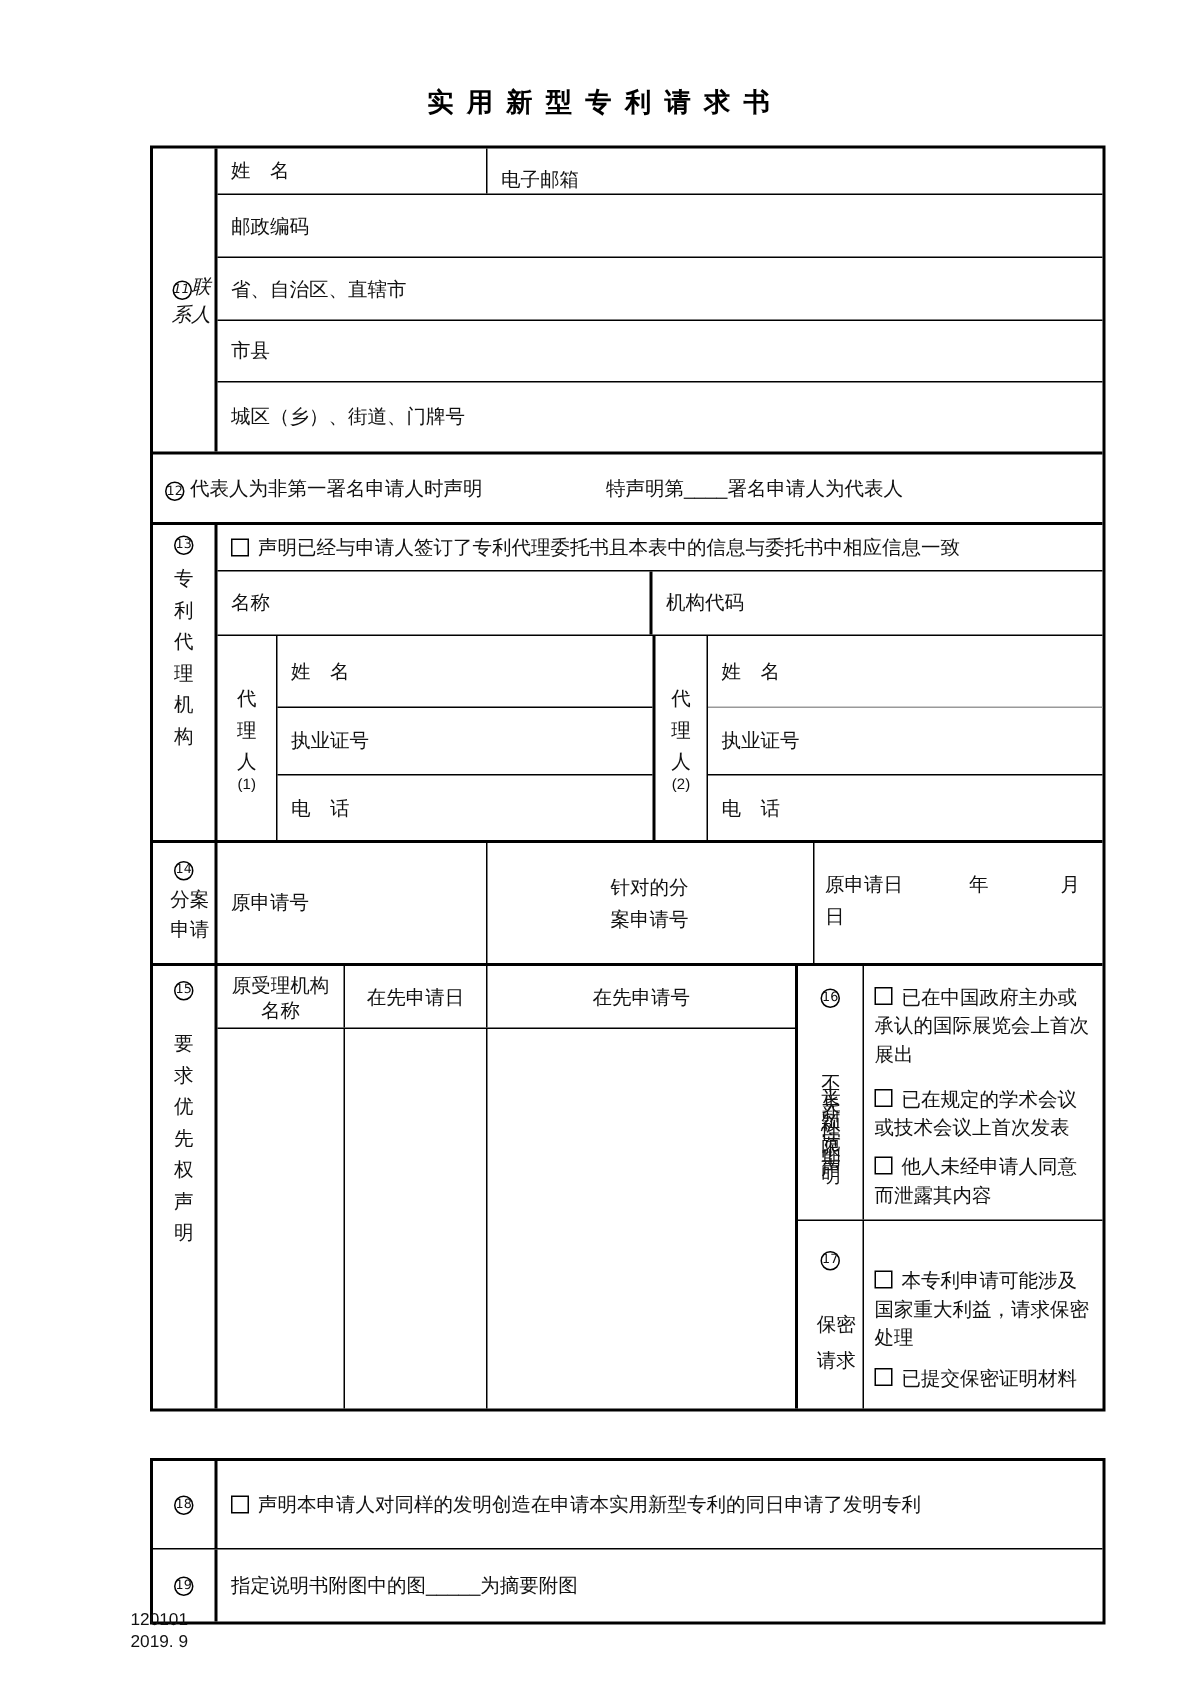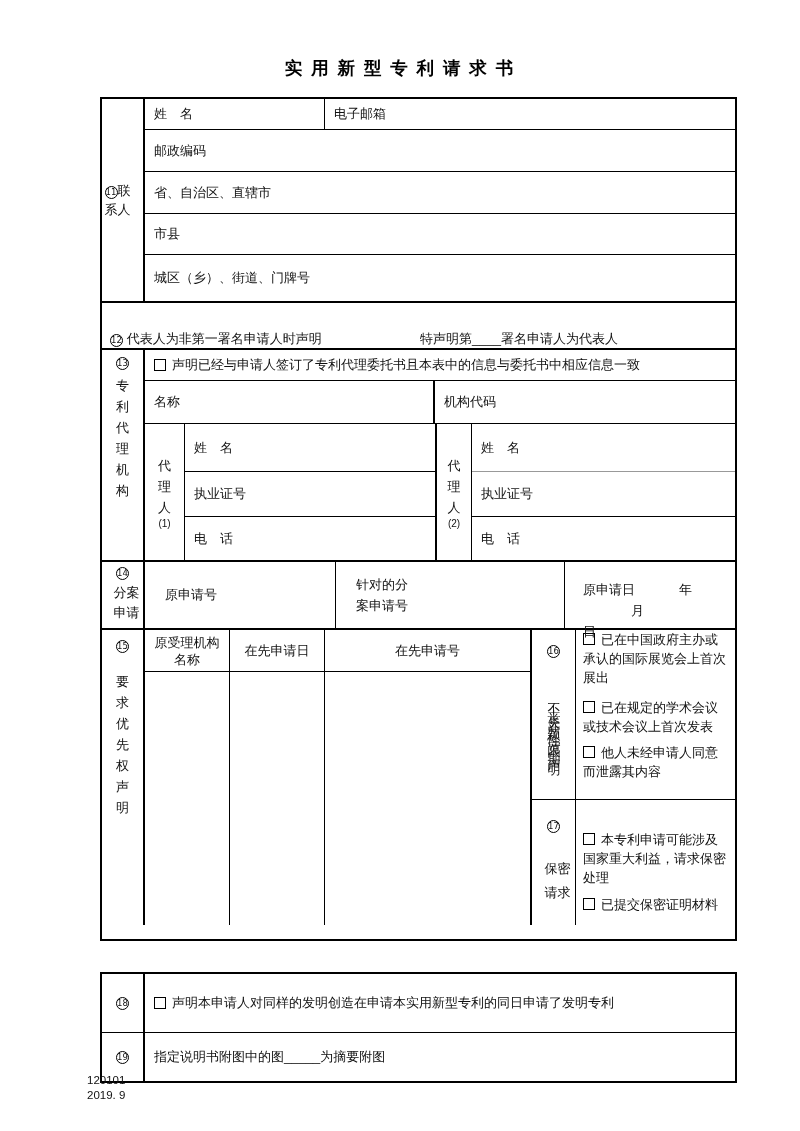--- a/index.html
+++ b/index.html
@@ -12,21 +12,21 @@
   .bt2{border-top:2px solid #000;}
   .br1{border-right:1px solid #000;} .br2{border-right:2px solid #000;}
   .bb1{border-bottom:1px solid #000;}
   .cell{box-sizing:border-box;position:relative;}
   .lblcol{flex:0 0 43px;display:flex;flex-direction:column;align-items:center;justify-content:center;
           text-align:center;box-sizing:border-box;}
   .cnum{display:inline-flex;align-items:center;justify-content:center;flex:none;
         min-width:13px;height:13px;border:1px solid #000;border-radius:50%;
         font-size:8.5px;line-height:1;box-sizing:border-box;letter-spacing:0;
         font-family:"DejaVu Sans",sans-serif;}
-  .lblnarrow{width:36px;text-align:left;line-height:19px;word-break:break-all;}
+  .lblnarrow{width:36px;text-align:right;line-height:19px;word-break:break-all;font-style:italic;}
   .charcol{width:15px;margin:0 auto;text-align:center;line-height:21px;word-break:break-all;}
   .twocol{width:34px;margin:0 auto;text-align:right;line-height:20px;word-break:break-all;}
   .vtext{writing-mode:vertical-lr;text-orientation:upright;letter-spacing:6px;height:114px;font-size:13px;}
   .cb{display:inline-block;width:12px;height:12px;border:1px solid #000;margin-right:6px;
       vertical-align:-1px;background:#fff;box-sizing:border-box;}
   .fld{display:flex;align-items:center;padding-left:9px;box-sizing:border-box;}
   .hdrc{display:flex;align-items:center;justify-content:center;text-align:center;box-sizing:border-box;}
   .cbp{padding:0 5px 0 7px;line-height:19px;}
   .agents{display:flex;flex:1;min-height:0;}
   .agcol{flex:1;display:flex;flex-direction:column;}
@@ -43,44 +43,44 @@
 
     <div class="sec" style="height:202px;">
       <div class="lblcol br2">
         <div class="lblnarrow"><span class="cnum">11</span><span>联系人</span></div>
       </div>
       <div style="flex:1;display:flex;flex-direction:column;">
         <div class="sec bb1" style="height:31px;">
           <div class="cell br1 fld" style="width:180px;">
               <span>姓　名</span>
             </div>
-          <div class="cell fld" style="flex:1;">
+          <div class="cell fld" style="flex:1;align-items:flex-end;">
               <span>电子邮箱</span>
             </div>
         </div>
         <div class="cell bb1 fld" style="height:42px;">
             <span>邮政编码</span>
           </div>
         <div class="cell bb1 fld" style="height:42px;">
             <span>省、自治区、直辖市</span>
           </div>
         <div class="cell bb1 fld" style="height:41px;">
             <span>市县</span>
           </div>
         <div class="cell fld" style="flex:1;">
             <span>城区（乡）、街道、门牌号</span>
           </div>
       </div>
     </div>
 
-    <div class="sec bt2" style="height:47px;align-items:flex-end;">
+    <div class="sec bt2" style="height:47px;align-items:center;">
       <div class="cell" style="flex:1;padding-left:8px;">
         <span class="cnum">12</span>
         <span>代表人为非第一署名申请人时声明</span>
-        <span style="position:absolute;left:318px;">特声明第____署名申请人为代表人</span>
+        <span style="position:absolute;left:302px;">特声明第____署名申请人为代表人</span>
       </div>
     </div>
 
     <div class="sec bt2" style="height:212px;">
       <div class="lblcol br2" style="justify-content:flex-start;padding-top:7px;">
         <span class="cnum">13</span>
         <div class="charcol" style="margin-top:5px;">专利代理机构</div>
       </div>
       <div style="flex:1;display:flex;flex-direction:column;">
         <div class="cell bb1 fld" style="height:31px;">
@@ -123,29 +123,29 @@
                 <span>执业证号</span>
               </div>
             <div class="cell fld" style="flex:1;">
                 <span>电　话</span>
               </div>
           </div>
         </div>
       </div>
     </div>
 
-    <div class="sec bt2" style="height:68px;gap:11px;">
+    <div class="sec bt2" style="height:82px;">
       <div class="lblcol br2">
         <span class="cnum">14</span>
         <div class="twocol" style="margin-top:3px;">分案申请</div>
       </div>
       <div class="cell br1 fld" style="width:180px;">
           <span>原申请号</span>
         </div>
-      <div class="cell br1" style="width:218px;display:flex;align-items:center;">
+      <div class="cell br1" style="width:218px;display:flex;align-items:center;justify-content:center;">
         <div style="width:62px;margin-left:9px;line-height:21px;word-break:break-all;">针对的分案申请号</div>
       </div>
       <div class="cell" style="flex:1;padding:17px 0 0 7px;line-height:21px;">
         <div><span>原申请日</span><span style="margin-left:44px;">年</span><span style="margin-left:48px;">月</span></div>
         <div><span>日</span></div>
       </div>
     </div>
 
     <div class="sec bt2" style="height:297px;">
       <div class="lblcol br2" style="justify-content:flex-start;padding-top:10px;">
@@ -171,21 +171,21 @@
           <div class="cell" style="flex:1;"></div>
         </div>
       </div>
 
       <div style="flex:1;display:flex;flex-direction:column;">
         <div class="sec bb1" style="height:170px;">
           <div class="lblcol br1" style="flex:0 0 44px;justify-content:flex-start;">
             <span class="cnum" style="margin-top:15px;">16</span>
             <div class="vtext" style="margin-top:11px;">不丧失新颖性宽限期声明</div>
           </div>
-          <div style="flex:1;">
+          <div style="flex:1;padding-top:11px;">
             <div class="cbp"><span class="cb"></span><span>已在中国政府主办或承认的国际展览会上首次展出</span></div>
             <div class="cbp" style="margin-top:11px;"><span class="cb"></span><span>已在规定的学术会议或技术会议上首次发表</span></div>
             <div class="cbp" style="margin-top:7px;"><span class="cb"></span><span>他人未经申请人同意而泄露其内容</span></div>
           </div>
         </div>
         <div class="sec" style="flex:1;">
           <div class="lblcol br1" style="flex:0 0 44px;">
             <span class="cnum">17</span>
             <div class="twocol" style="margin-top:24px;line-height:24px;">保密请求</div>
           </div>

